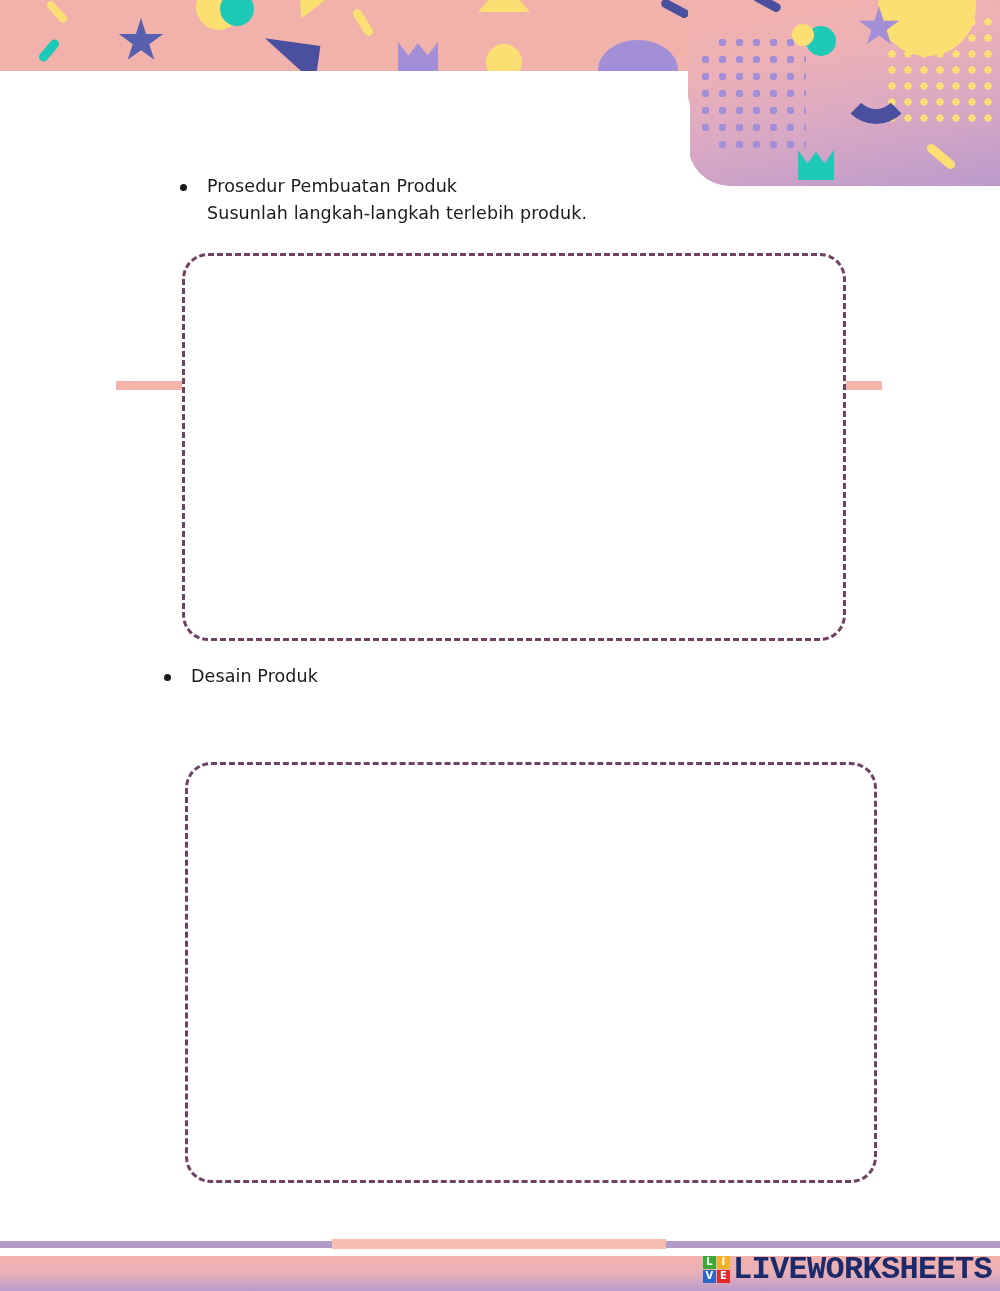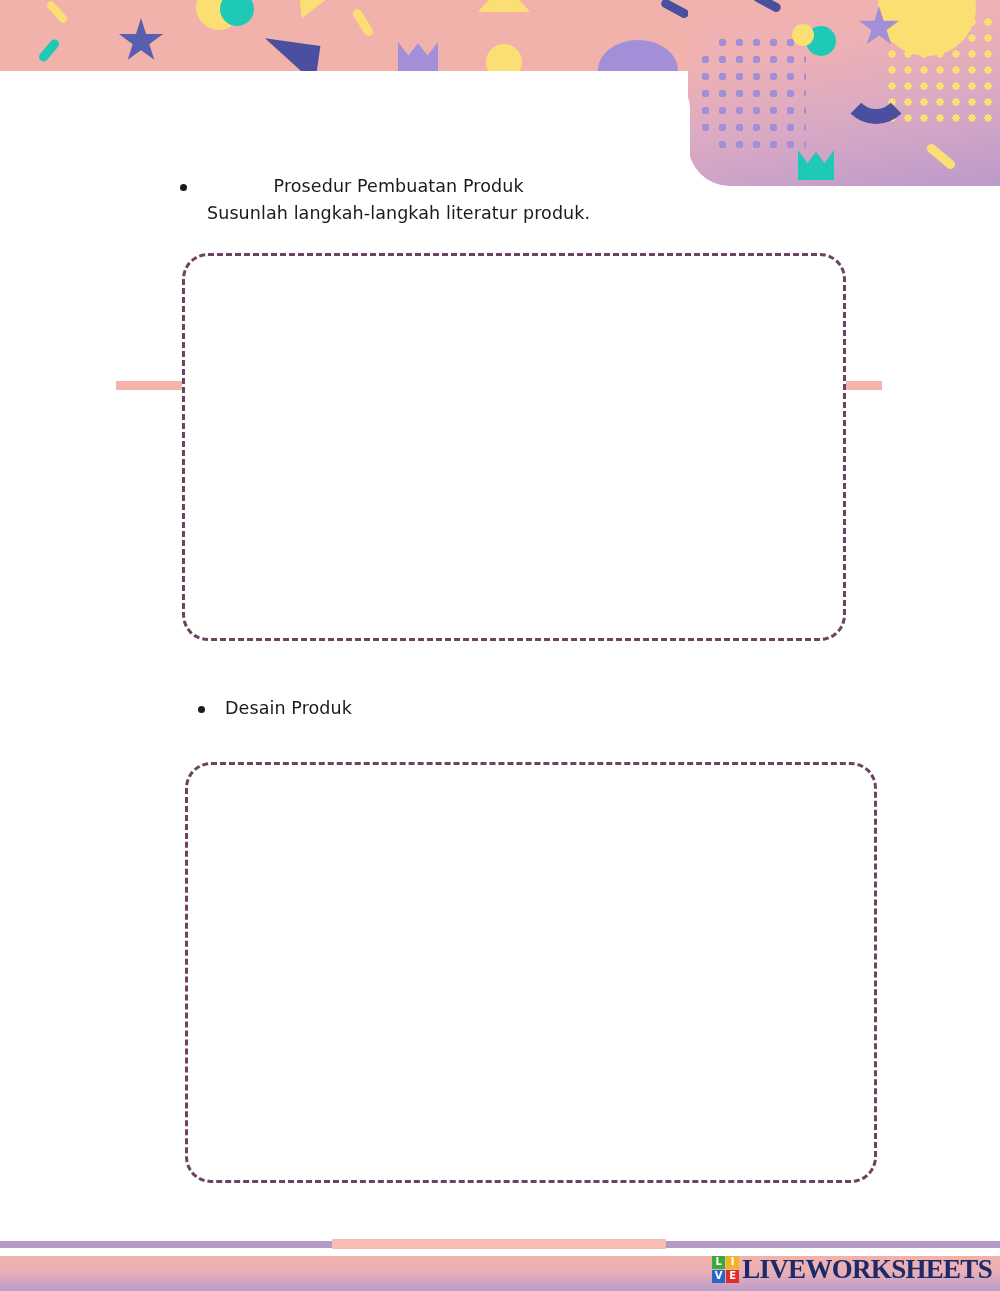--- a/index.html
+++ b/index.html
@@ -70,21 +70,21 @@
   .halftone {
     background-image: radial-gradient(#a38fd8 32%, transparent 33%);
     background-size: 17px 17px;
   }
   .halftone-yellow {
     background-image: radial-gradient(#fbdf72 32%, transparent 33%);
     background-size: 16px 16px;
   }
 
   
-  .content { position: absolute; left: 0; top: 0; width: 1000px; height: 1291px; text-align: center; }
+  .content { position: absolute; left: 0; top: 0; width: 1000px; height: 1291px; }
 
   .qblock { position: absolute; }
 
   .q-bullet-row {
     display: flex;
     align-items: flex-start;
   }
   .bullet {
     width: 7px; height: 7px;
     border-radius: 50%;
@@ -158,22 +158,22 @@
     font-size: 10px;
     font-weight: bold;
     color: #ffffff;
     line-height: 1;
   }
   .tile-l { background: #3aa93a; }
   .tile-i { background: #f0b428; }
   .tile-v { background: #2a66c4; }
   .tile-e { background: #e02b2b; }
   .logo-word {
-    font-family: Liberation Serif, serif;
-    font-size: 27px;
+    font-family: Liberation Mono, monospace;
+    font-size: 32px;
     font-weight: bold;
     color: #1b2a6b;
     letter-spacing: -0.7px;
   }
 </style>
 </head>
 <body>
 
 <div class="page">
 
@@ -224,31 +224,31 @@
 
   <div class="header-notch"></div>
 
   <div class="content">
 
     <div class="qblock" style="left:180px; top:173px; width:760px;">
       <div class="q-bullet-row">
         <span class="bullet"></span>
         <span class="q-text">
           <span class="q-title">Prosedur Pembuatan Produk</span>
-          <span class="q-sub">Susunlah langkah-langkah literatur produk.</span>
+          <span class="q-sub">Susunlah langkah-langkah terlebih produk.</span>
         </span>
       </div>
     </div>
 
     <div class="answer-box" style="left:182px; top:253px; width:664px; height:388px;"></div>
 
     <div class="side-mark" style="left:116px; top:381px; width:66px;"></div>
     <div class="side-mark" style="left:846px; top:381px; width:36px;"></div>
 
-    <div class="qblock" style="left:198px; top:663px; width:680px;margin-top:32px;">
+    <div class="qblock" style="left:164px; top:663px; width:680px;">
       <div class="q-bullet-row">
         <span class="bullet"></span>
         <span class="q-text">
           <span class="q-title">Desain Produk</span>
         </span>
       </div>
     </div>
 
     <div class="answer-box" style="left:185px; top:762px; width:692px; height:421px;"></div>
 

